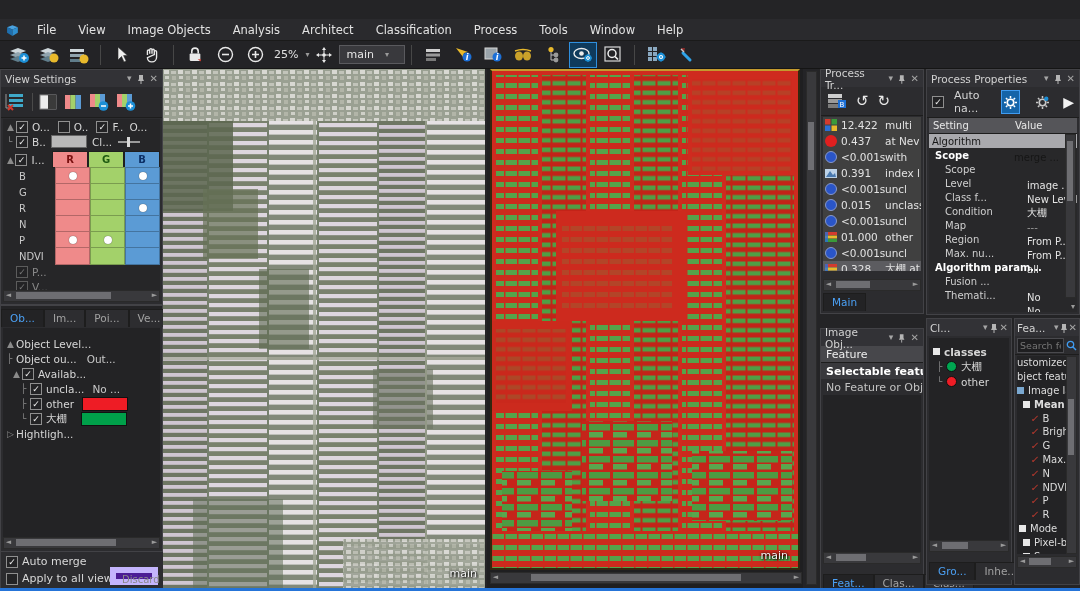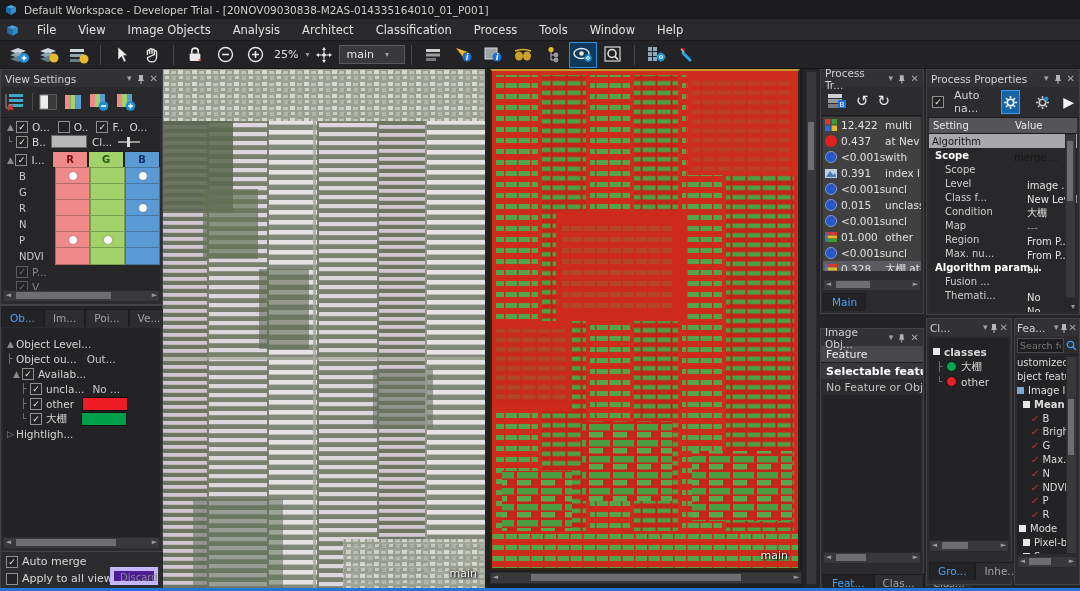--- a/index.html
+++ b/index.html
@@ -86,28 +86,20 @@
   .watermark{position:absolute;left:878px;top:512px;width:200px;height:58px;display:flex;align-items:center;gap:6px;z-index:50;pointer-events:none;}
   .watermark .wm-text{color:#fafafa;font-size:29px;font-weight:bold;letter-spacing:1px;text-shadow:0 1px 3px rgba(0,0,0,.6);white-space:nowrap;}
 
   .bottomedge{left:0;top:588px;width:1080px;height:3px;background:#2574d8;z-index:60;}
 </style>
 </head>
 <body>
 
 <div id="app">
 
-  <div class="abs titlebar">
-    <svg width="13" height="13" viewBox="0 0 13 13">
-        <polygon points="1,4 6,2 11,4 6,6" fill="#4aa3e0"></polygon>
-        <polygon points="1,4 6,6 6,12 1,9" fill="#1e6fae"></polygon>
-        <polygon points="11,4 6,6 6,12 11,9" fill="#2f8fd0"></polygon>
-      </svg>
-    <span class="ttl">Default Workspace - Developer Trial - [20NOV09030838-M2AS-014335164010_01_P001]</span>
-  </div>
 
   <div class="abs menubar">
     <svg width="14" height="14" viewBox="0 0 13 13" style="margin:0 6px 0 2px">
         <polygon points="1,4 6,2 11,4 6,6" fill="#4aa3e0"></polygon>
         <polygon points="1,4 6,6 6,12 1,9" fill="#1e6fae"></polygon>
         <polygon points="11,4 6,6 6,12 11,9" fill="#2f8fd0"></polygon>
       </svg>
     <span class="menu-item">File</span>
     <span class="menu-item">View</span>
     <span class="menu-item">Image Objects</span>
@@ -465,21 +457,21 @@
 
   <div class="abs" style="left:0;top:552px;width:163px;height:36px;background:#2c2c2f;border-left:1px solid #424246;">
     <div style="display:flex;align-items:center;padding:3px 0 0 5px;">
       <span class="cb">✓</span>
       <span>Auto merge</span>
     </div>
     <div style="display:flex;align-items:center;padding:4px 0 0 5px;">
       <span class="cb"></span>
       <span>Apply to all views</span>
     </div>
-    <button style="position:absolute;right:5px;top:15px;width:48px;height:18px;background:#4c1d95;border:4px solid #c4b5fd;color:#8a8a8a;font-size:10px;font-family:inherit;">Discard</button>
+    <button style="position:absolute;right:5px;top:15px;width:48px;height:18px;background:#4c1d95;border:6px solid #c4b5fd;color:#8a8a8a;font-size:10px;font-family:inherit;">Discard</button>
   </div>
 
   <div class="abs" style="left:163px;top:69px;width:322px;height:519px;background:#737c69;overflow:hidden;">
     <svg width="322" height="519">
       <defs>
         <pattern id="gh1" width="11" height="9" patternUnits="userSpaceOnUse">
             <rect width="11" height="9" fill="#79816d"></rect>
             <rect x="0" y="0" width="11" height="4.2" fill="#ddd6de"></rect>
           </pattern>
         <pattern id="gh2" width="13" height="8" patternUnits="userSpaceOnUse">

